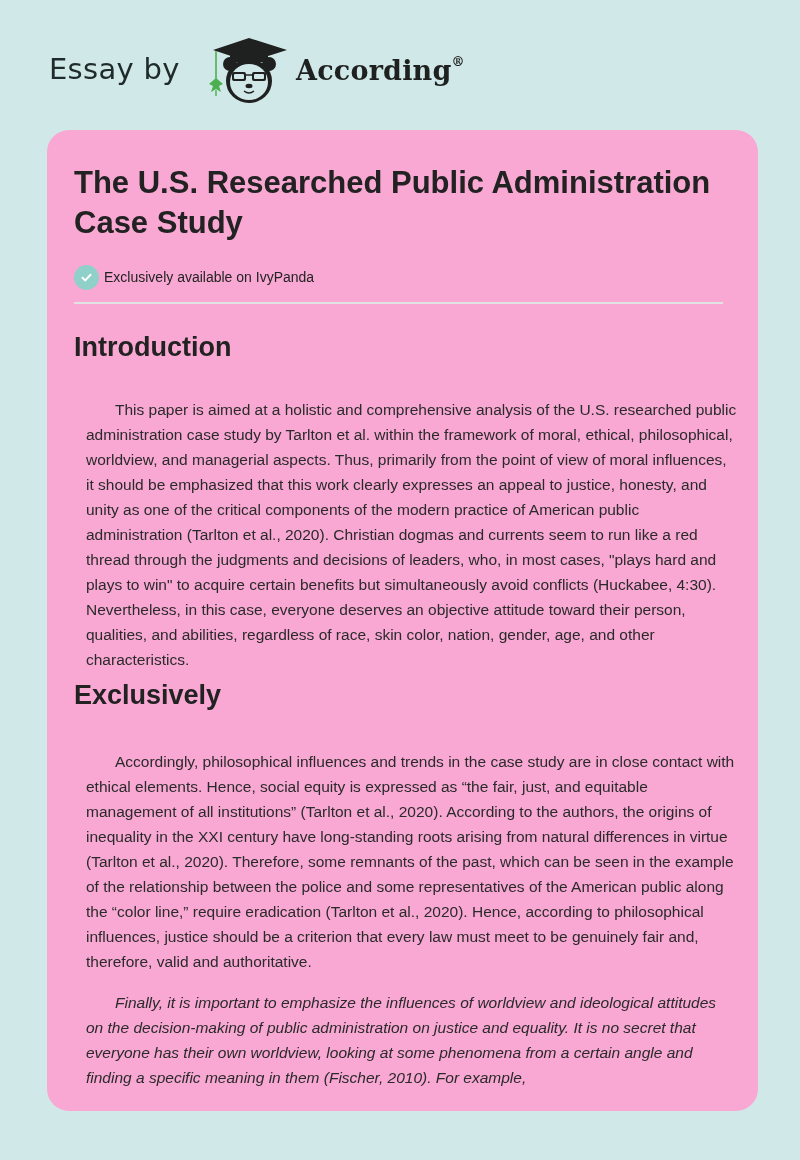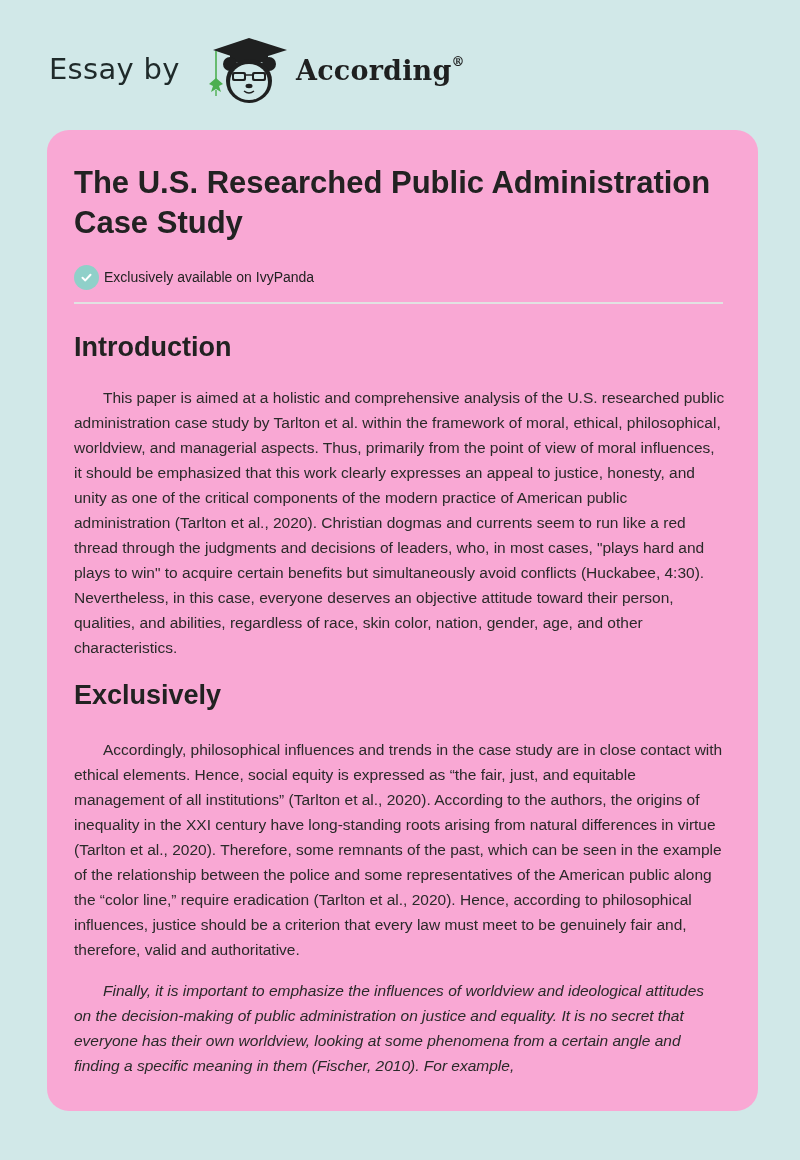--- a/index.html
+++ b/index.html
@@ -48,21 +48,21 @@
     .badge-text { font-size: 14px; font-weight: normal; color: #222; }
     .divider {
       position: absolute; left: 27px; top: 172px; width: 649px; height: 2px;
       background: #e2e2e2;
     }
     .section-heading {
       position: absolute; left: 27px; margin: 0;
       font-size: 27px; font-weight: bold; color: #222; line-height: 32px;
     }
     .para {
-      position: absolute; left: 27px; width: 651px; margin: 0;
+      position: absolute; left: 27px; width: 651px; margin: 12px;
       font-size: 15.5px; line-height: 25px; color: #2a2a2a;
       text-indent: 29px;
     }
   </style>
 </head>
 <body>
 
 <div class="header">
   <span class="brand-prefix">Essay by</span>
   <span class="logo-icon">

